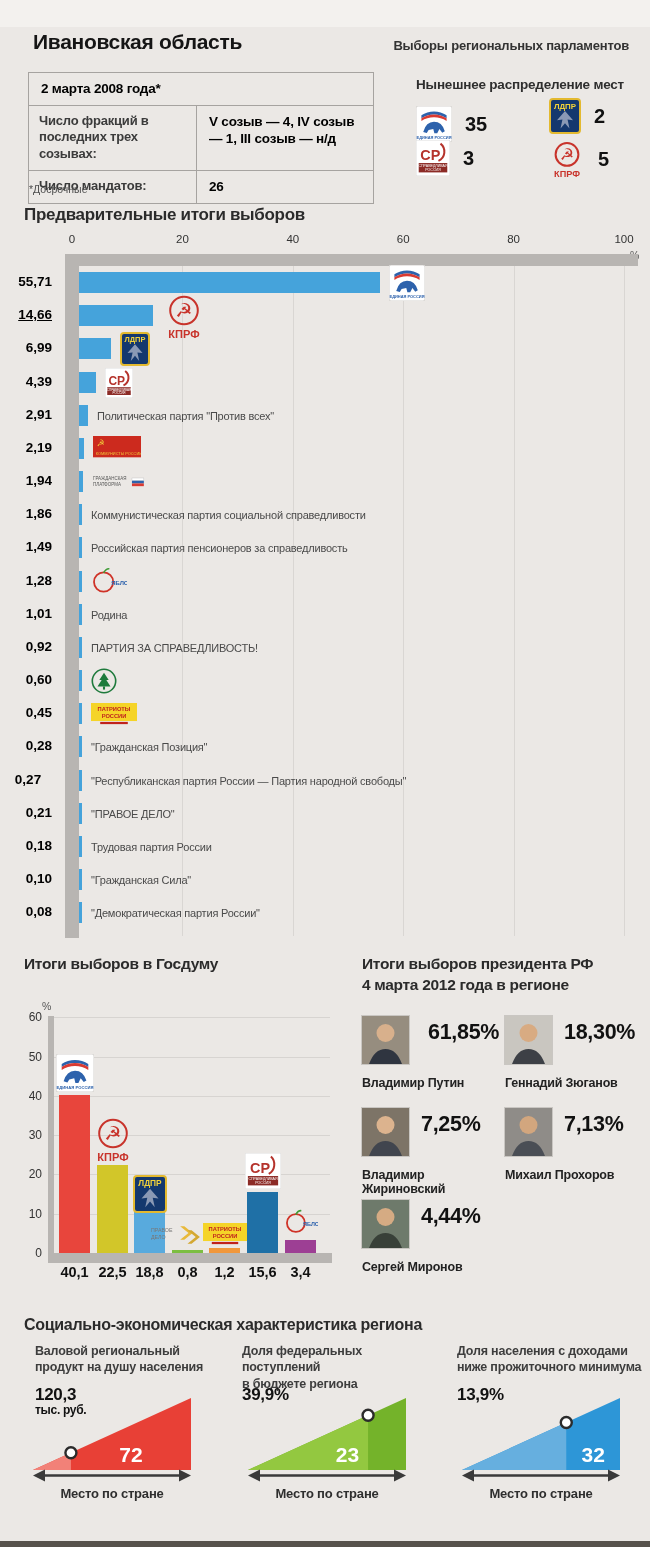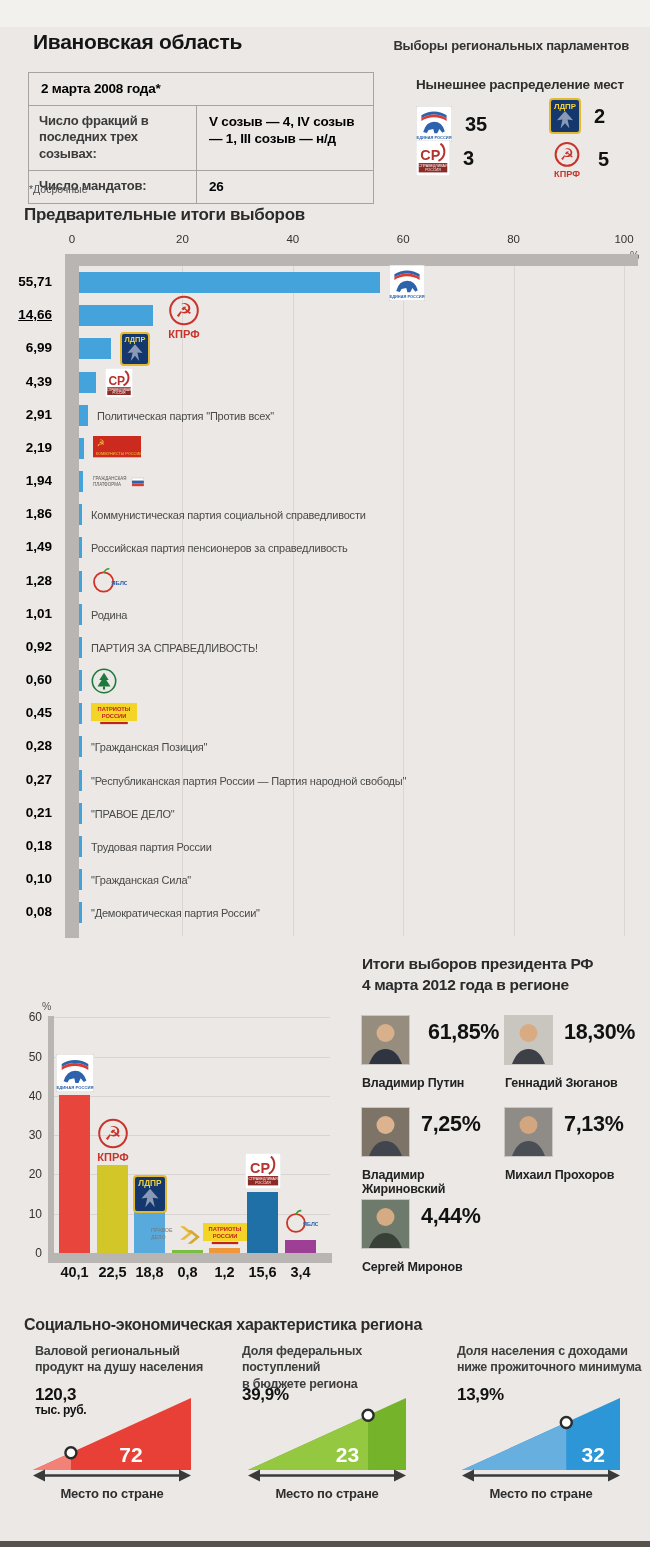--- a/index.html
+++ b/index.html
@@ -195,21 +195,21 @@
     <text x="23" y="7.92" font-size="5.720000000000001" font-weight="bold" fill="#c0221c" text-anchor="middle">ПАТРИОТЫ</text>
     <text x="23" y="14.96" font-size="5.720000000000001" font-weight="bold" fill="#c0221c" text-anchor="middle">РОССИИ</text>
     <rect x="9.200000000000001" y="18.919999999999998" width="27.599999999999998" height="2.2" fill="#c0221c"></rect>
           </svg></span>
       </div>
       <div class="rowval" style="left: 4px; top: 738px;">0,28</div>
       <div class="bar-h" style="left: 79px; top: 736px; width: 3px; height: 21px;"></div>
       <div class="rowanno" style="left: 91px; top: 746.5px;">
         <div class="ptxt">"Гражданская Позиция"</div>
       </div>
-      <div class="rowval" style="left: 4px; top: 772px;">0,27</div>
+      <div class="rowval" style="left: 4px; top: 772px; text-align: center;">0,27</div>
       <div class="bar-h" style="left: 79px; top: 770px; width: 3px; height: 21px;"></div>
       <div class="rowanno" style="left: 91px; top: 780.5px;">
         <div class="ptxt">"Республиканская партия России — Партия народной свободы"</div>
       </div>
       <div class="rowval" style="left: 4px; top: 805px;">0,21</div>
       <div class="bar-h" style="left: 79px; top: 803px; width: 3px; height: 21px;"></div>
       <div class="rowanno" style="left: 91px; top: 813.5px;">
         <div class="ptxt">"ПРАВОЕ ДЕЛО"</div>
       </div>
       <div class="rowval" style="left: 4px; top: 838px;">0,18</div>
@@ -223,20 +223,21 @@
         <div class="ptxt">"Гражданская Сила"</div>
       </div>
       <div class="rowval" style="left: 4px; top: 904px;">0,08</div>
       <div class="bar-h" style="left: 79px; top: 902px; width: 3px; height: 21px;"></div>
       <div class="rowanno" style="left: 91px; top: 912.5px;">
         <div class="ptxt">"Демократическая партия России"</div>
       </div>
     </div>
 
   <div class="sec-title" style="left:24px;top:953px;font-size:15.5px;line-height:21px;">
+    <div>Итоги выборов в Госдуму</div>
   </div>
   <div id="chart2">
       <div class="ytick" style="left: 6px; top: 1246px;">0</div>
       <div class="ytick" style="left: 6px; top: 1206.7px;">10</div>
       <div class="gridh" style="left: 54px; top: 1214px; width: 276px;"></div>
       <div class="ytick" style="left: 6px; top: 1167.4px;">20</div>
       <div class="gridh" style="left: 54px; top: 1174px; width: 276px;"></div>
       <div class="ytick" style="left: 6px; top: 1128.1px;">30</div>
       <div class="gridh" style="left: 54px; top: 1135px; width: 276px;"></div>
       <div class="ytick" style="left: 6px; top: 1088.8px;">40</div>

